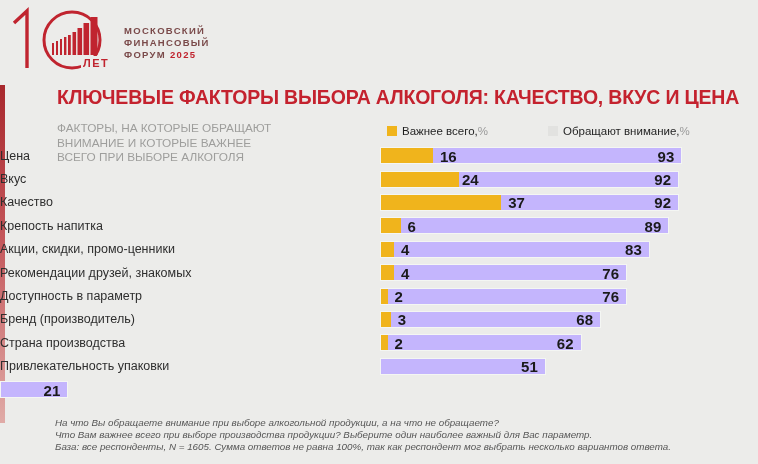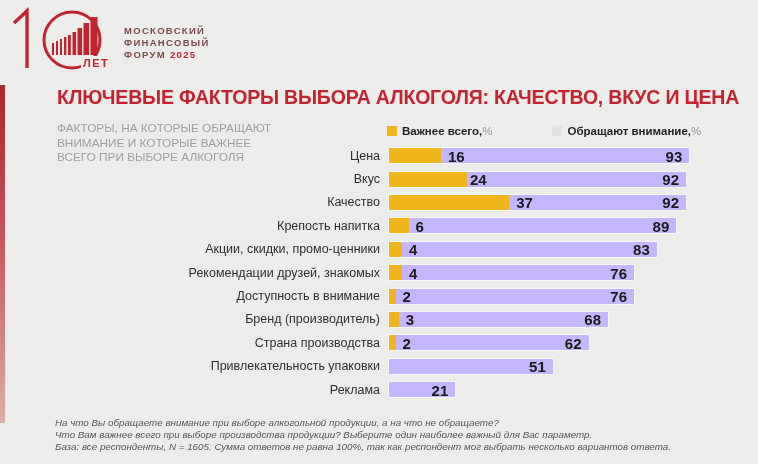--- a/index.html
+++ b/index.html
@@ -36,29 +36,29 @@
   .subtitle{
     position:absolute;left:57px;top:121px;width:320px;
     font-size:11.8px;color:#9E9E9C;line-height:14.5px;
   }
   
   .legend{
     position:absolute;left:387px;top:123px;height:16px;
     display:flex;align-items:center;font-size:11.5px;white-space:nowrap;
   }
   .legend .sw{width:10px;height:10px;margin-right:5px;flex:0 0 auto;}
-  .legend .lab{font-weight:bold;color:#1f1f1f;}
+  .legend .lab{font-weight:normal;color:#1f1f1f;}
   .legend .pct{color:#9a9a9a;font-weight:normal;}
   .legend .item2{margin-left:60px;display:flex;align-items:center;}
   .legend .item1{display:flex;align-items:center;}
   
   .rows{position:absolute;left:0;top:144px;width:758px;}
   .crow{display:flex;align-items:center;height:23.4px;}
   .crow .rlabel{
-    width:380px;flex:0 0 auto;text-align:right;padding-right:8px;
+    width:380px;flex:0 0 auto;text-align:left;
     font-size:12.5px;color:#2e2e2e;white-space:nowrap;
   }
   .crow .track{
     position:relative;height:17px;flex:0 0 auto;
     background:#c4b5fd;border:1px solid #F4F6F3;box-sizing:border-box;
   }
   .crow .imp{
     position:absolute;left:0;top:0;bottom:0;background:#F0B41C;
   }
   .crow .v{
@@ -171,21 +171,21 @@
       </div>
       <div class="crow">
         <div class="rlabel">Рекомендации друзей, знакомых</div>
         <div class="track" style="width: 247px;">
           <div class="imp" style="width: 13px;"></div>
           <span class="v" style="left: 20px;">4</span>
           <span class="v v-att">76</span>
         </div>
       </div>
       <div class="crow">
-        <div class="rlabel">Доступность в внимание</div>
+        <div class="rlabel">Доступность в параметр</div>
         <div class="track" style="width: 247px;">
           <div class="imp" style="width: 6.5px;"></div>
           <span class="v" style="left: 13.5px;">2</span>
           <span class="v v-att">76</span>
         </div>
       </div>
       <div class="crow">
         <div class="rlabel">Бренд (производитель)</div>
         <div class="track" style="width: 221px;">
           <div class="imp" style="width: 9.75px;"></div>
@@ -201,21 +201,20 @@
           <span class="v v-att">62</span>
         </div>
       </div>
       <div class="crow">
         <div class="rlabel">Привлекательность упаковки</div>
         <div class="track" style="width: 165.75px;">
           <span class="v v-att">51</span>
         </div>
       </div>
       <div class="crow">
-        <div class="rlabel">Реклама</div>
         <div class="track" style="width: 68.25px;">
           <span class="v v-att">21</span>
         </div>
       </div>
     </div>
 
   <div class="foot">
     <div>На что Вы обращаете внимание при выборе алкогольной продукции, а на что не обращаете?</div>
     <div>Что Вам важнее всего при выборе производства продукции? Выберите один наиболее важный для Вас параметр.</div>
     <div>База: все респонденты, N = 1605. Сумма ответов не равна 100%, так как респондент мог выбрать несколько вариантов ответа.</div>

